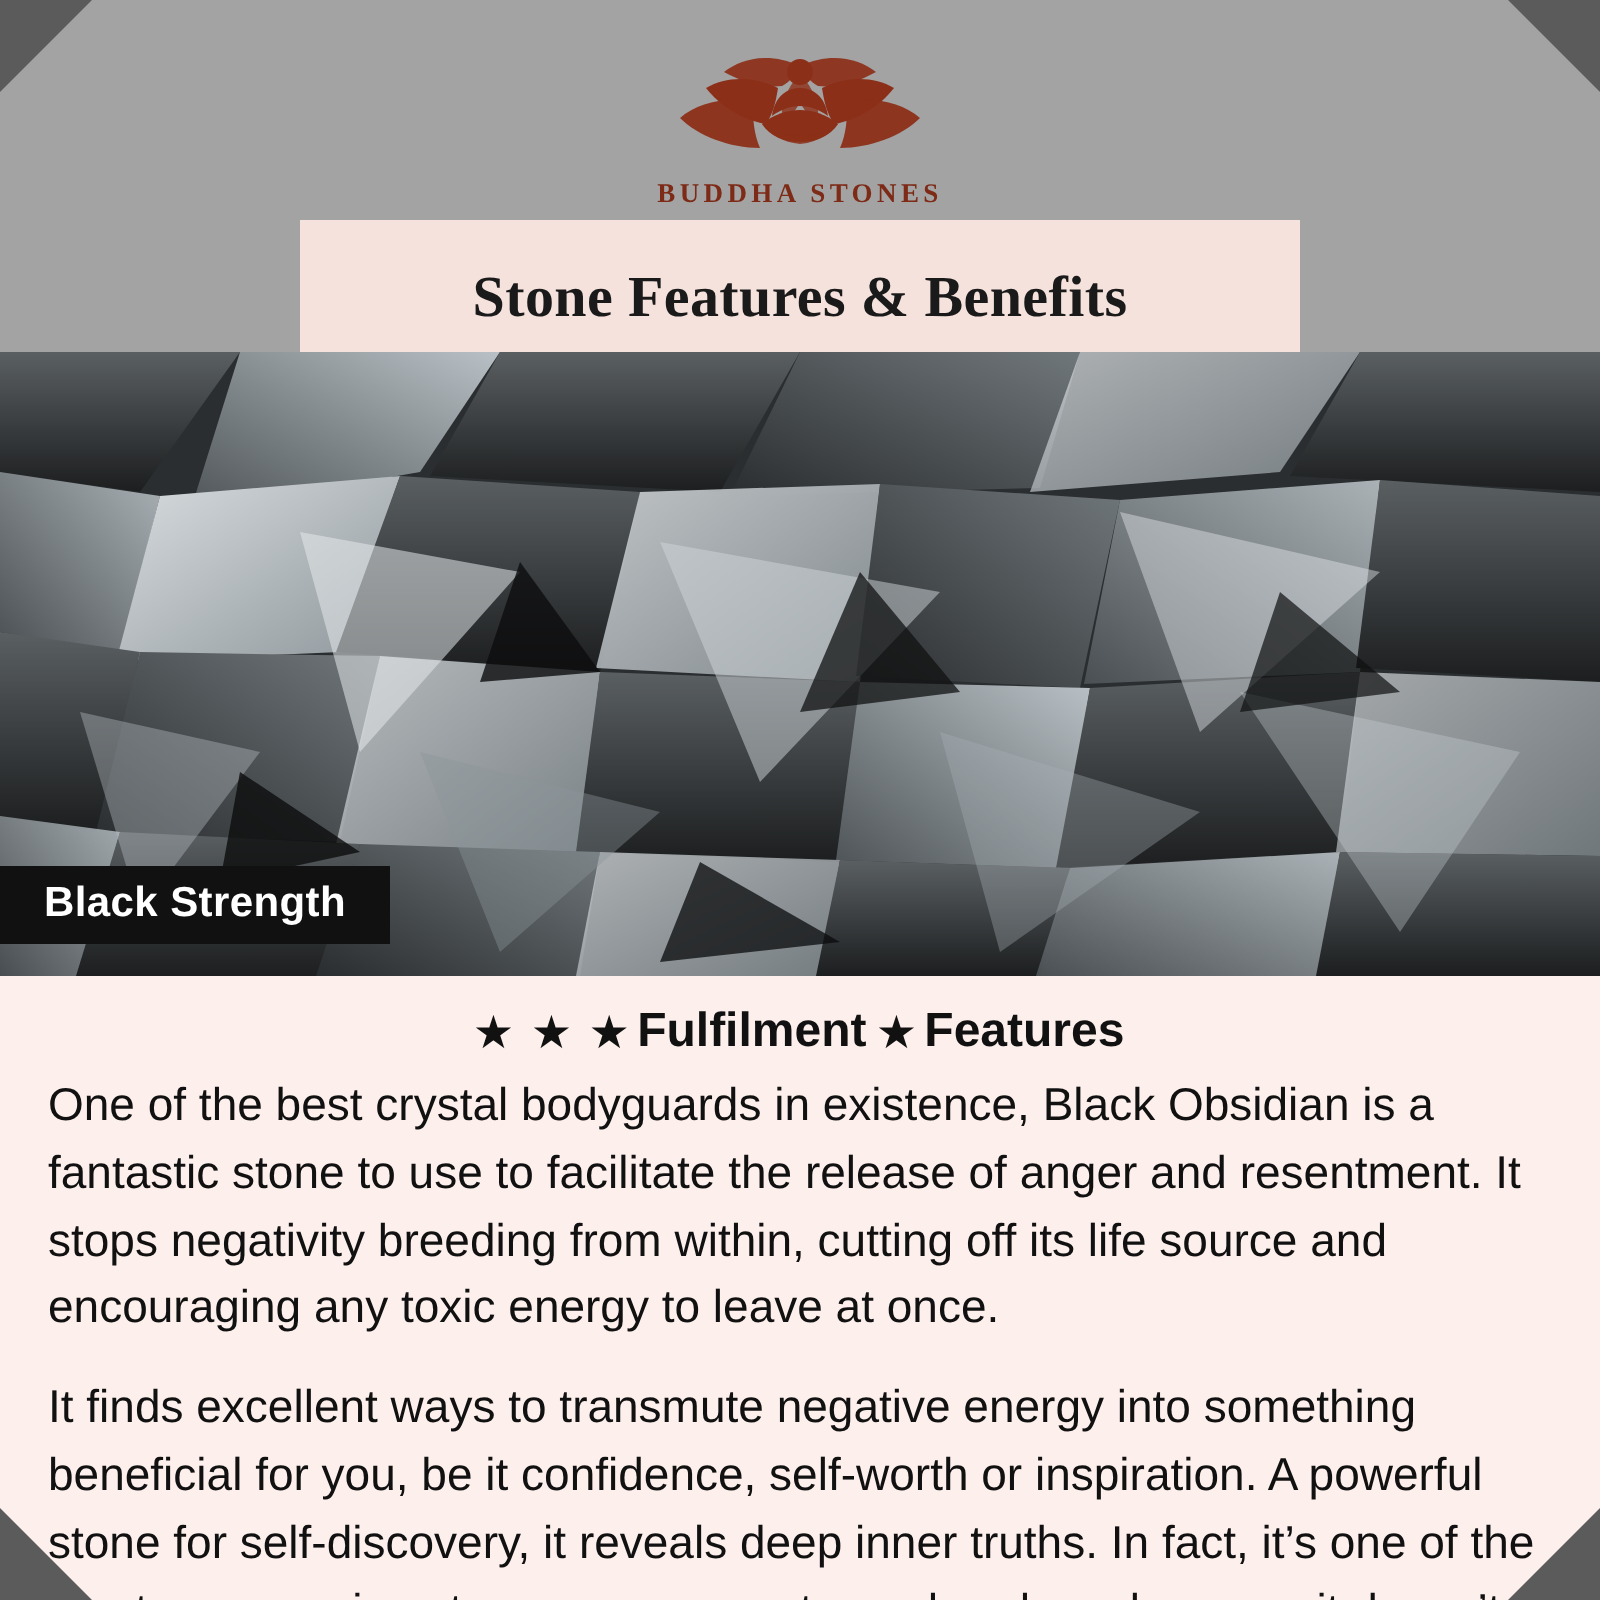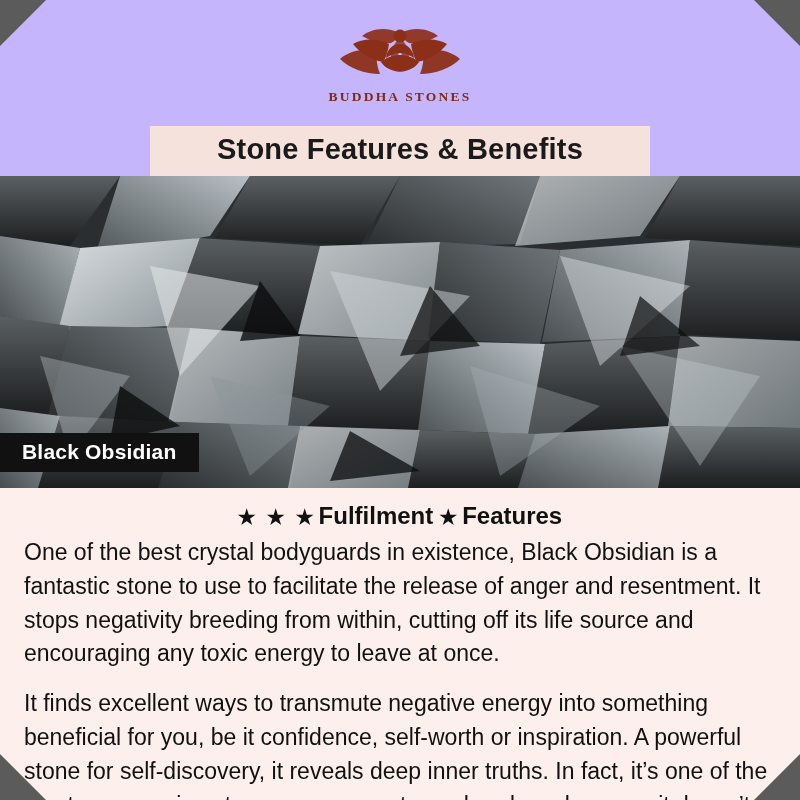--- a/index.html
+++ b/index.html
@@ -24,21 +24,21 @@
   }
   .corner.tl { top:0; left:0; border-top: 46px solid #5b5b5b; border-right: 46px solid transparent; }
   .corner.tr { top:0; right:0; border-top: 46px solid #5b5b5b; border-left: 46px solid transparent; }
   .corner.bl { bottom:0; left:0; border-bottom: 46px solid #5b5b5b; border-right: 46px solid transparent; }
   .corner.br { bottom:0; right:0; border-bottom: 46px solid #5b5b5b; border-left: 46px solid transparent; }
 
   
   .header {
     position: relative;
     height: 176px;
-    background: #c4b5fd;
+    background: #a3a3a3;
     text-align: center;
     z-index: 10;
   }
   .logo-wrap {
     padding-top: 16px;
     display: flex;
     flex-direction: column;
     align-items: center;
   }
   .logo-mark { width: 150px; height: 68px; display:block; }
@@ -48,21 +48,22 @@
     letter-spacing: 2.2px;
     color: #7d2a16;
     font-weight: 700;
     font-family: "Liberation Serif", serif;
   }
   .title-band {
     position: absolute;
     left: 150px; right: 150px;
     bottom: 0px;
     background: #f6e2dc;
-    padding: 7px 0 10px 0;
+    padding: 23px 0 10px 0;
+    font-family: Liberation Serif, serif;
   }
   .title-band h1 {
     font-size: 29px;
     font-weight: 700;
     color: #1a1a1a;
     letter-spacing: .2px;
   }
 
   
   .hero {
@@ -211,21 +212,21 @@
       <polygon points="470,190 600,230 500,300" fill="#aab3b8" opacity="0.35"></polygon>
       <polygon points="210,200 330,230 250,300" fill="#8d969b" opacity="0.4"></polygon>
       <polygon points="620,170 760,200 700,290" fill="#c8d0d4" opacity="0.35"></polygon>
 
       <polygon points="260,105 300,160 240,165" fill="#0c0d0e" opacity="0.8"></polygon>
       <polygon points="430,110 480,170 400,180" fill="#101112" opacity="0.75"></polygon>
       <polygon points="120,210 180,250 110,265" fill="#0b0c0d" opacity="0.8"></polygon>
       <polygon points="640,120 700,170 620,180" fill="#0e0f10" opacity="0.7"></polygon>
       <polygon points="350,255 420,295 330,305" fill="#0a0b0c" opacity="0.75"></polygon>
     </svg>
-    <div class="stone-label">Black Obsidian</div>
+    <div class="stone-label">Black Strength</div>
   </div>
 
   <div class="content">
     <div class="benefits">
       <span class="benefit">
         <span class="star">★</span>
       </span>
       <span class="benefit">
         <span class="star">★</span>
       </span>

